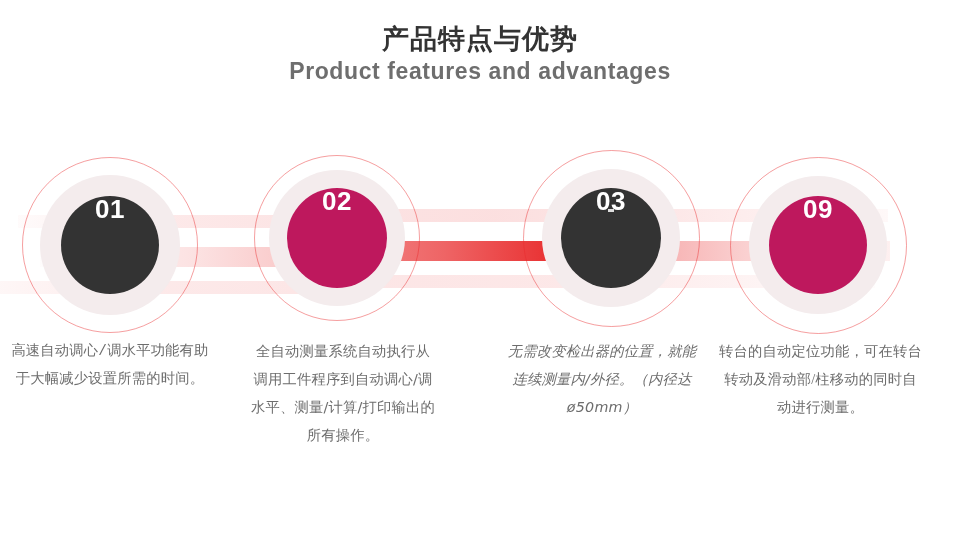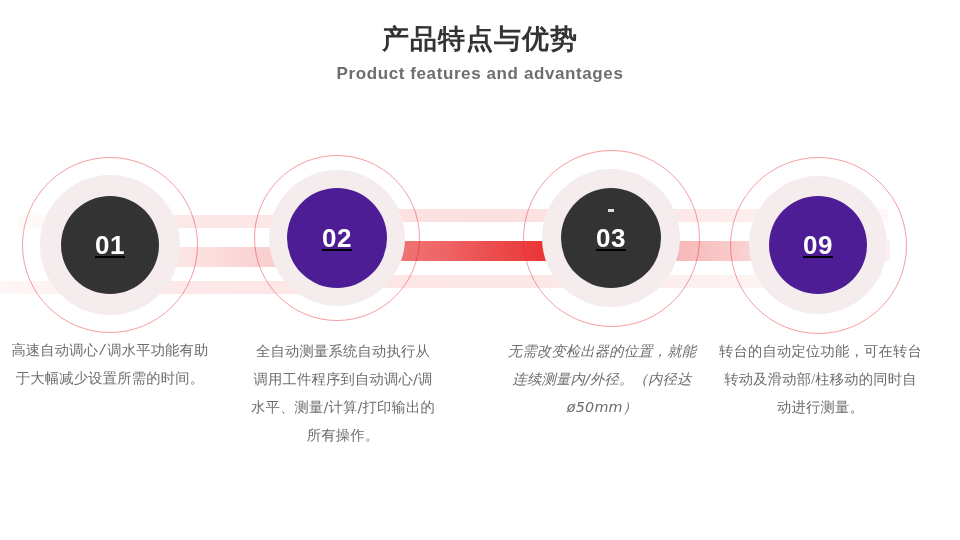--- a/index.html
+++ b/index.html
@@ -33,25 +33,25 @@
   }
   #title {
     font-size: 27px;
     font-weight: bold;
     color: #333333;
     letter-spacing: 1px;
     line-height: 1.15;
     margin: 0;
   }
   #subtitle {
-    font-size: 17px;
+    font-size: 23px;
     font-weight: bold;
     color: #6e6e6e;
     letter-spacing: 0.6px;
-    margin: 10px 0 0 0;
+    margin: 4px 0 0 0;
     line-height: 1.1;
   }
 
   
   #stripes {
     position: absolute;
     left: 0;
     top: 0;
     width: 960px;
     height: 540px;
@@ -77,26 +77,25 @@
   }
   .ring-halo {
     position: absolute;
     border-radius: 50%;
     background: #f4eced;
   }
   .disc {
     position: absolute;
     border-radius: 50%;
     display: flex;
-    align-items: center;
+    align-items: flex-start;
     justify-content: center;
-    text-decoration: underline;
   }
   .disc-dark { background: #333333; }
-  .disc-red  { background: #4c1d95; }
+  .disc-red  { background: #be185d; }
   .disc-num {
     color: #ffffff;
     font-size: 26px;
     font-weight: bold;
     letter-spacing: 0.5px;
     line-height: 1;
     user-select: none;
   }
   .speck {
     position: absolute;

